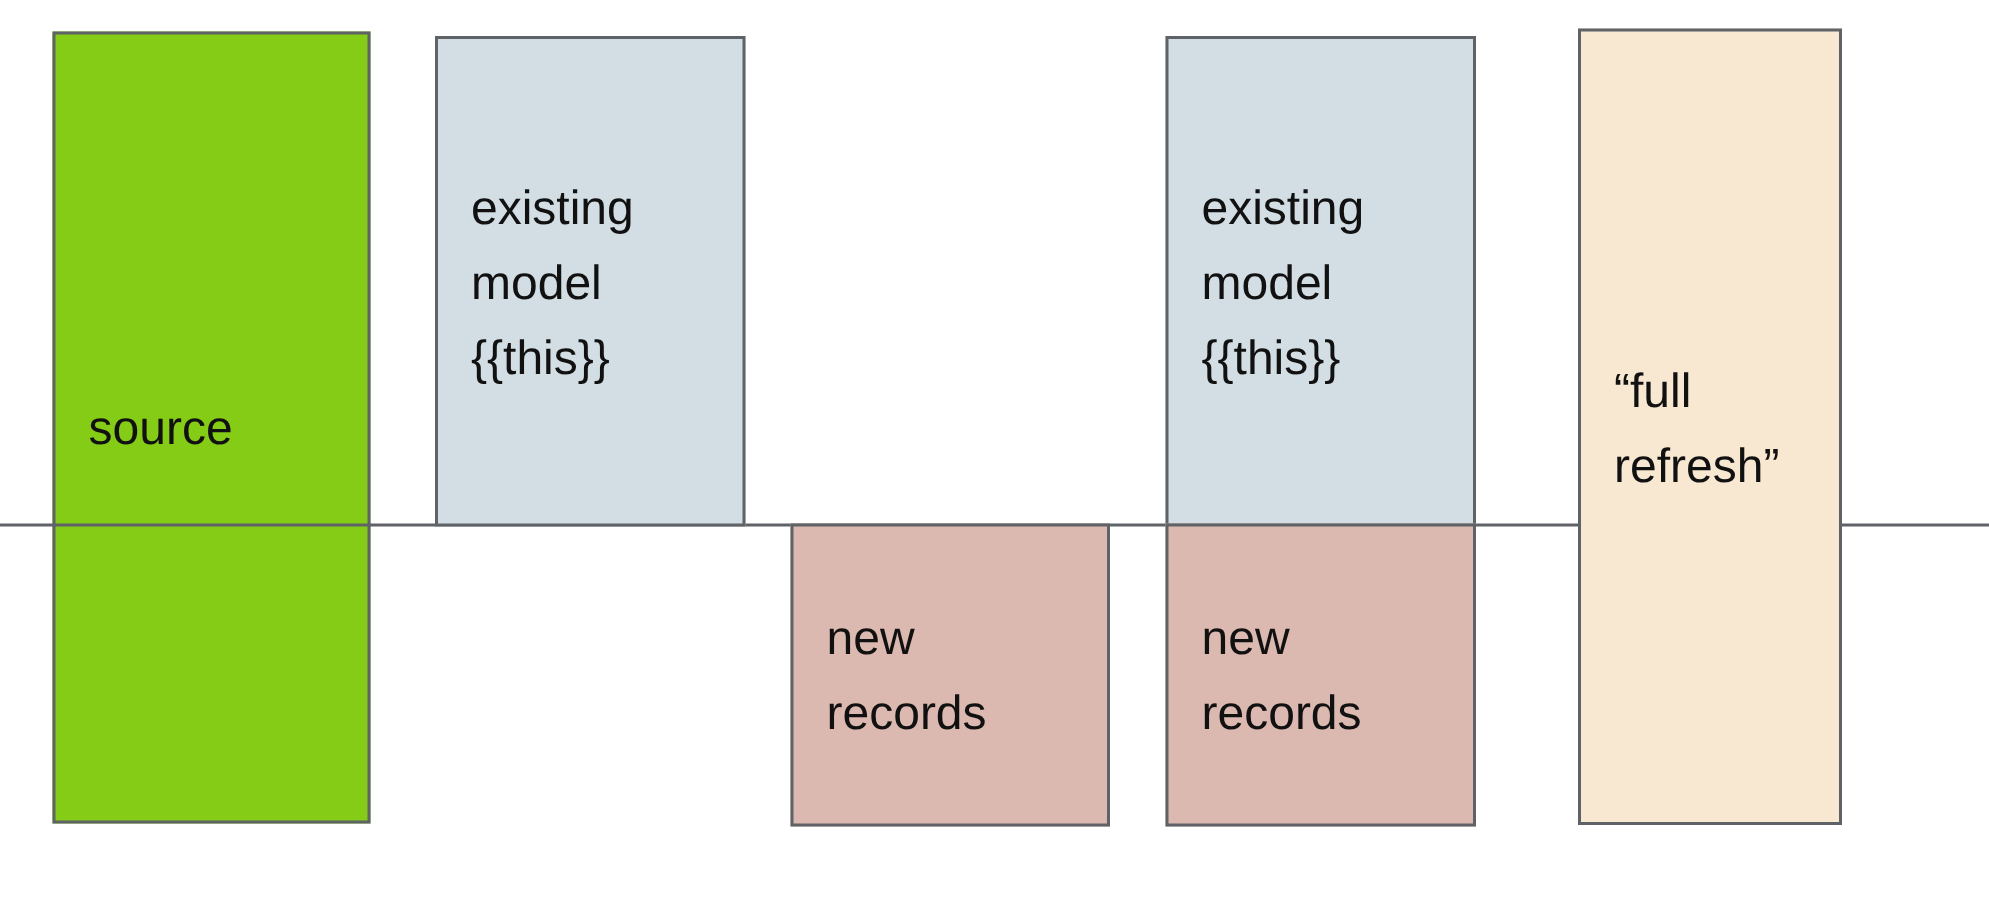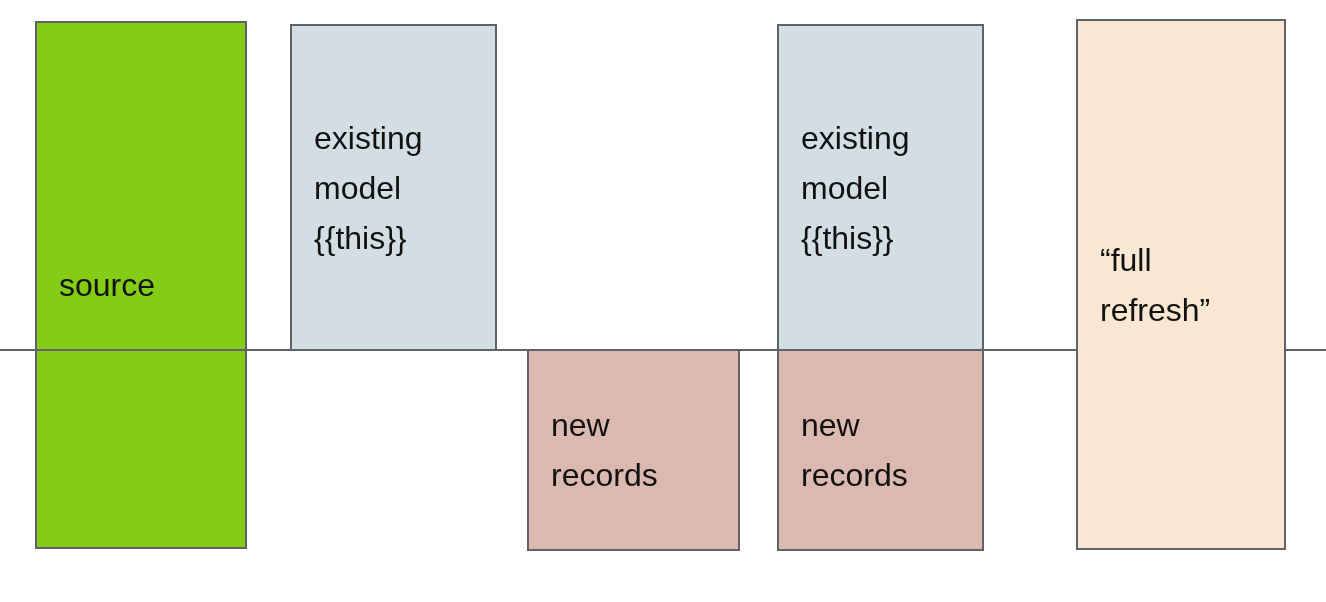--- a/index.html
+++ b/index.html
@@ -38,21 +38,21 @@
   }
   .box .label {
     width: 100%;
     word-wrap: break-word;
   }
   .box-source       { left: 35px;   top: 21px;  width: 212px; height: 528px; z-index: 1; }
   .box-model-left   { left: 290px;  top: 24px;  width: 207px; height: 327px; z-index: 3; }
   .box-new-left     { left: 527px;  top: 349px; width: 213px; height: 202px; z-index: 3; }
   .box-model-right  { left: 777px;  top: 24px;  width: 207px; height: 327px; z-index: 3; }
   .box-new-right    { left: 777px;  top: 349px; width: 207px; height: 202px; z-index: 3; }
-  .box-full-refresh { left: 1076px; top: 19px;  width: 210px; height: 531px; z-index: 4; }
+  .box-full-refresh { left: 1052px; top: 19px;  width: 176px; height: 531px; z-index: 4; }
 </style>
 </head>
 <body>
 
 <div class="canvas">
 
   <div class="box box-source" style="background-color: #84cc16;">
     <span class="label">source</span>
   </div>
 

